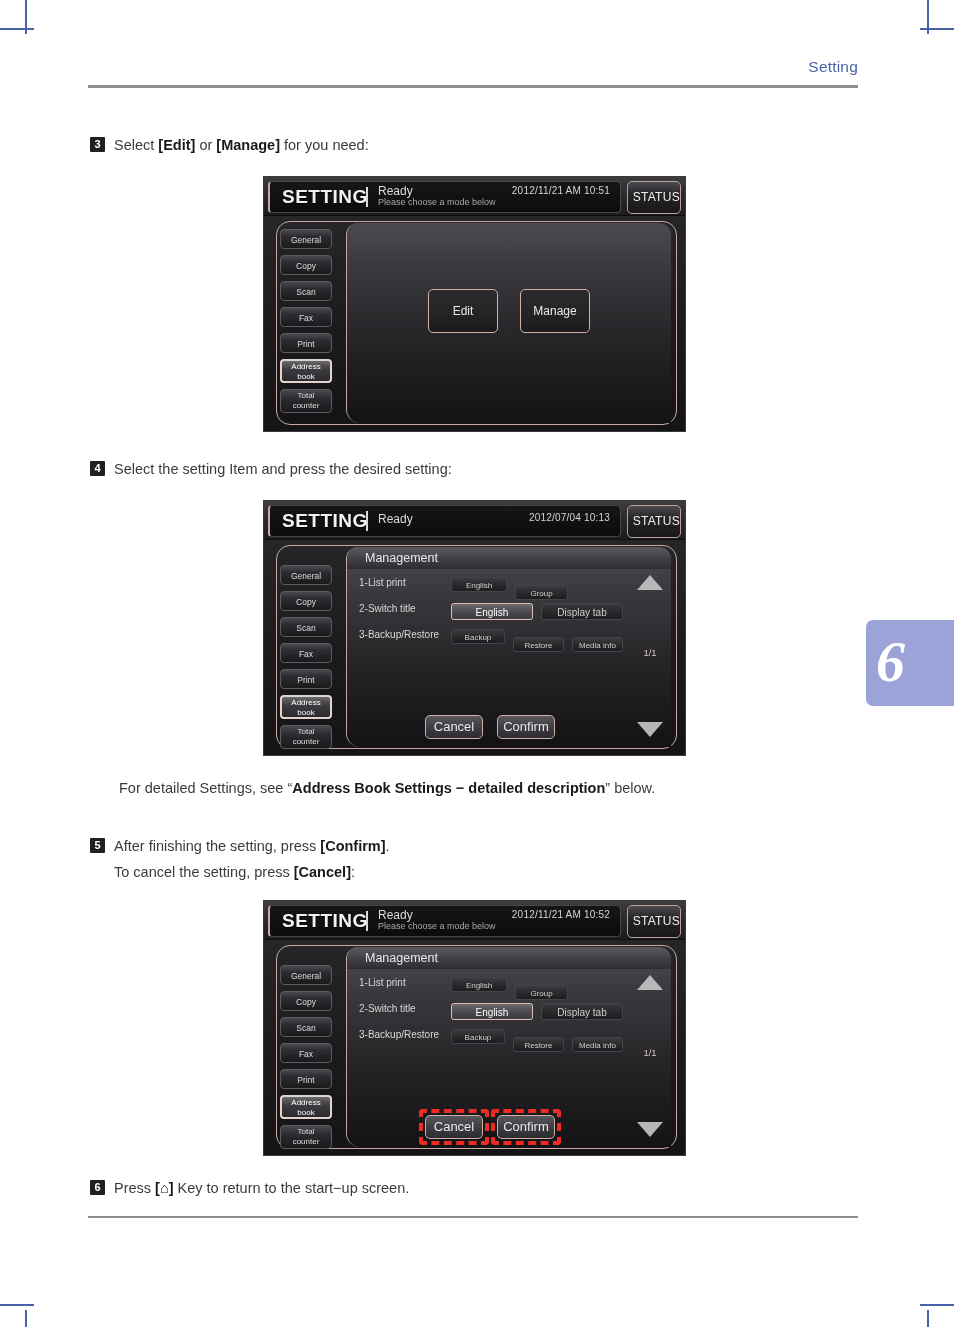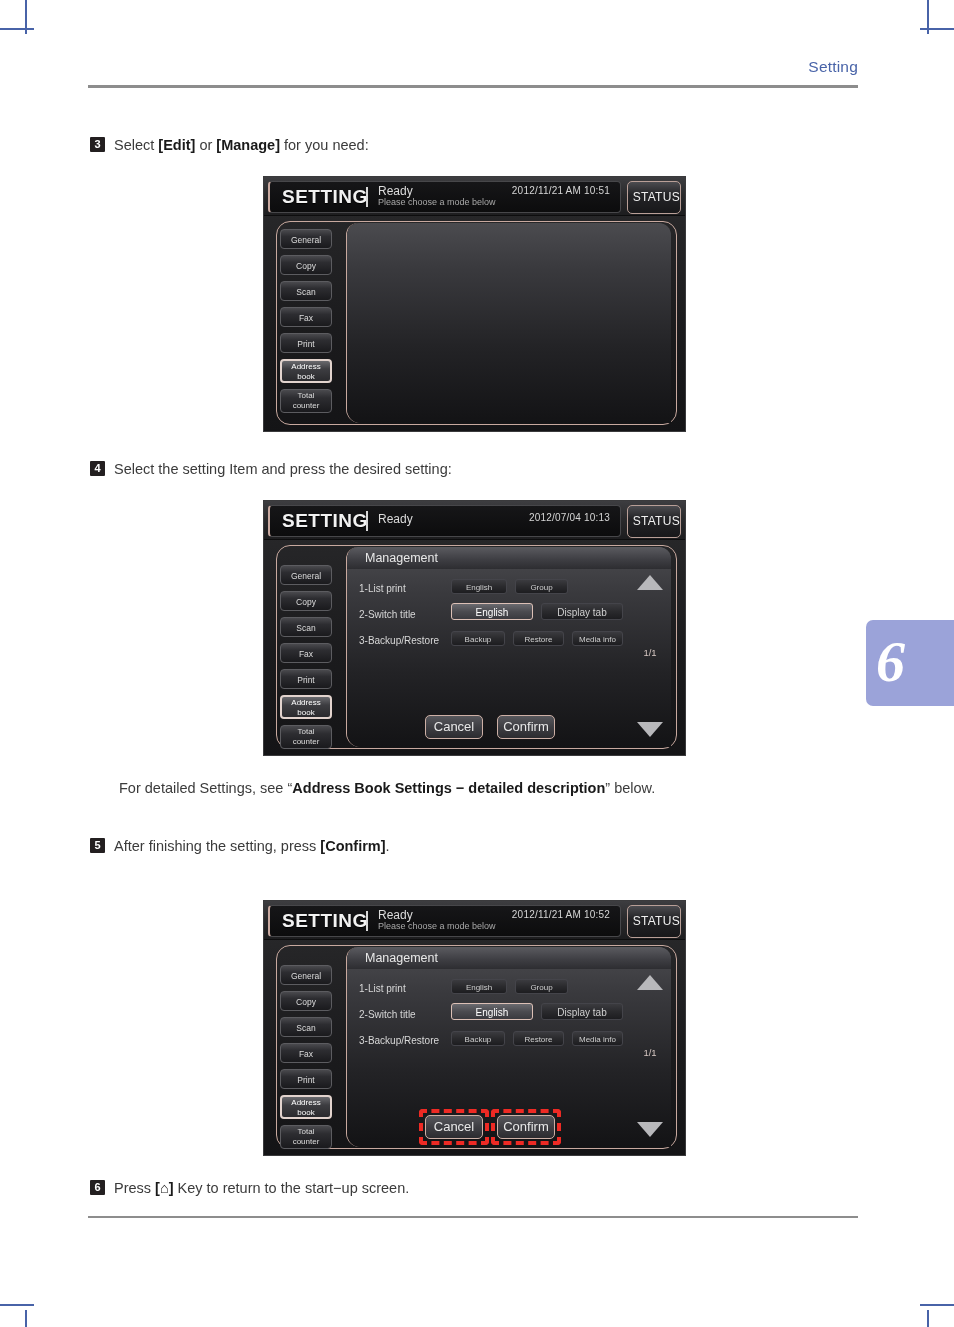--- a/index.html
+++ b/index.html
@@ -285,21 +285,21 @@
     box-sizing: border-box;
   }
 
   
   .rows {
     position: absolute;
     left: 12px; top: 30px; right: 40px;
   }
   .srow {
     display: flex;
-    align-items: flex-end;
+    align-items: flex-start;
     height: 17px;
     margin-bottom: 9px;
   }
   .srow-label {
     width: 92px;
     font-size: 10px;
     color: #d8d8d8;
     flex: 0 0 auto;
   }
   .opt {
@@ -428,20 +428,24 @@
         <span>book</span>
       </div>
       <div class="nav-btn two-line" style="height:24px;">
         <span>Total</span>
         <span>counter</span>
       </div>
     </div>
 
     <div class="lcd-pane">
       <div class="pane-grad"></div>
+      <div class="choice-wrap">
+        <div class="choice-btn">Edit</div>
+        <div class="choice-btn">Manage</div>
+      </div>
     </div>
   </div>
 </div>
 
 <div class="step" style="top:456px;">
   <div class="step-num">4</div>
   <div class="step-body">
     <div class="step-line">Select the setting Item and press the desired setting:</div>
   </div>
 </div>
@@ -515,20 +519,21 @@
     </div>
   </div>
 </div>
 
 <div class="note" style="top:780px;"><span>For detailed Settings, see “</span><b>Address Book Settings − detailed description</b><span>” below.</span></div>
 
 <div class="step" style="top:833px;">
   <div class="step-num">5</div>
   <div class="step-body">
     <div class="step-line"><span>After finishing the setting, press </span><span class="kbd">[Confirm]</span><span>.</span></div>
+    <div class="step-line"><span>To cancel the setting, press </span><span class="kbd">[Cancel]</span><span>:</span></div>
   </div>
 </div>
 
 <div class="lcd" style="left:263px; top:900px;">
   <div class="lcd-inner"></div>
 
   <div class="lcd-top">
     <div class="lcd-topbar-plate">
       <div class="brand">SETTING</div>
       <div class="brand-bar"></div>

